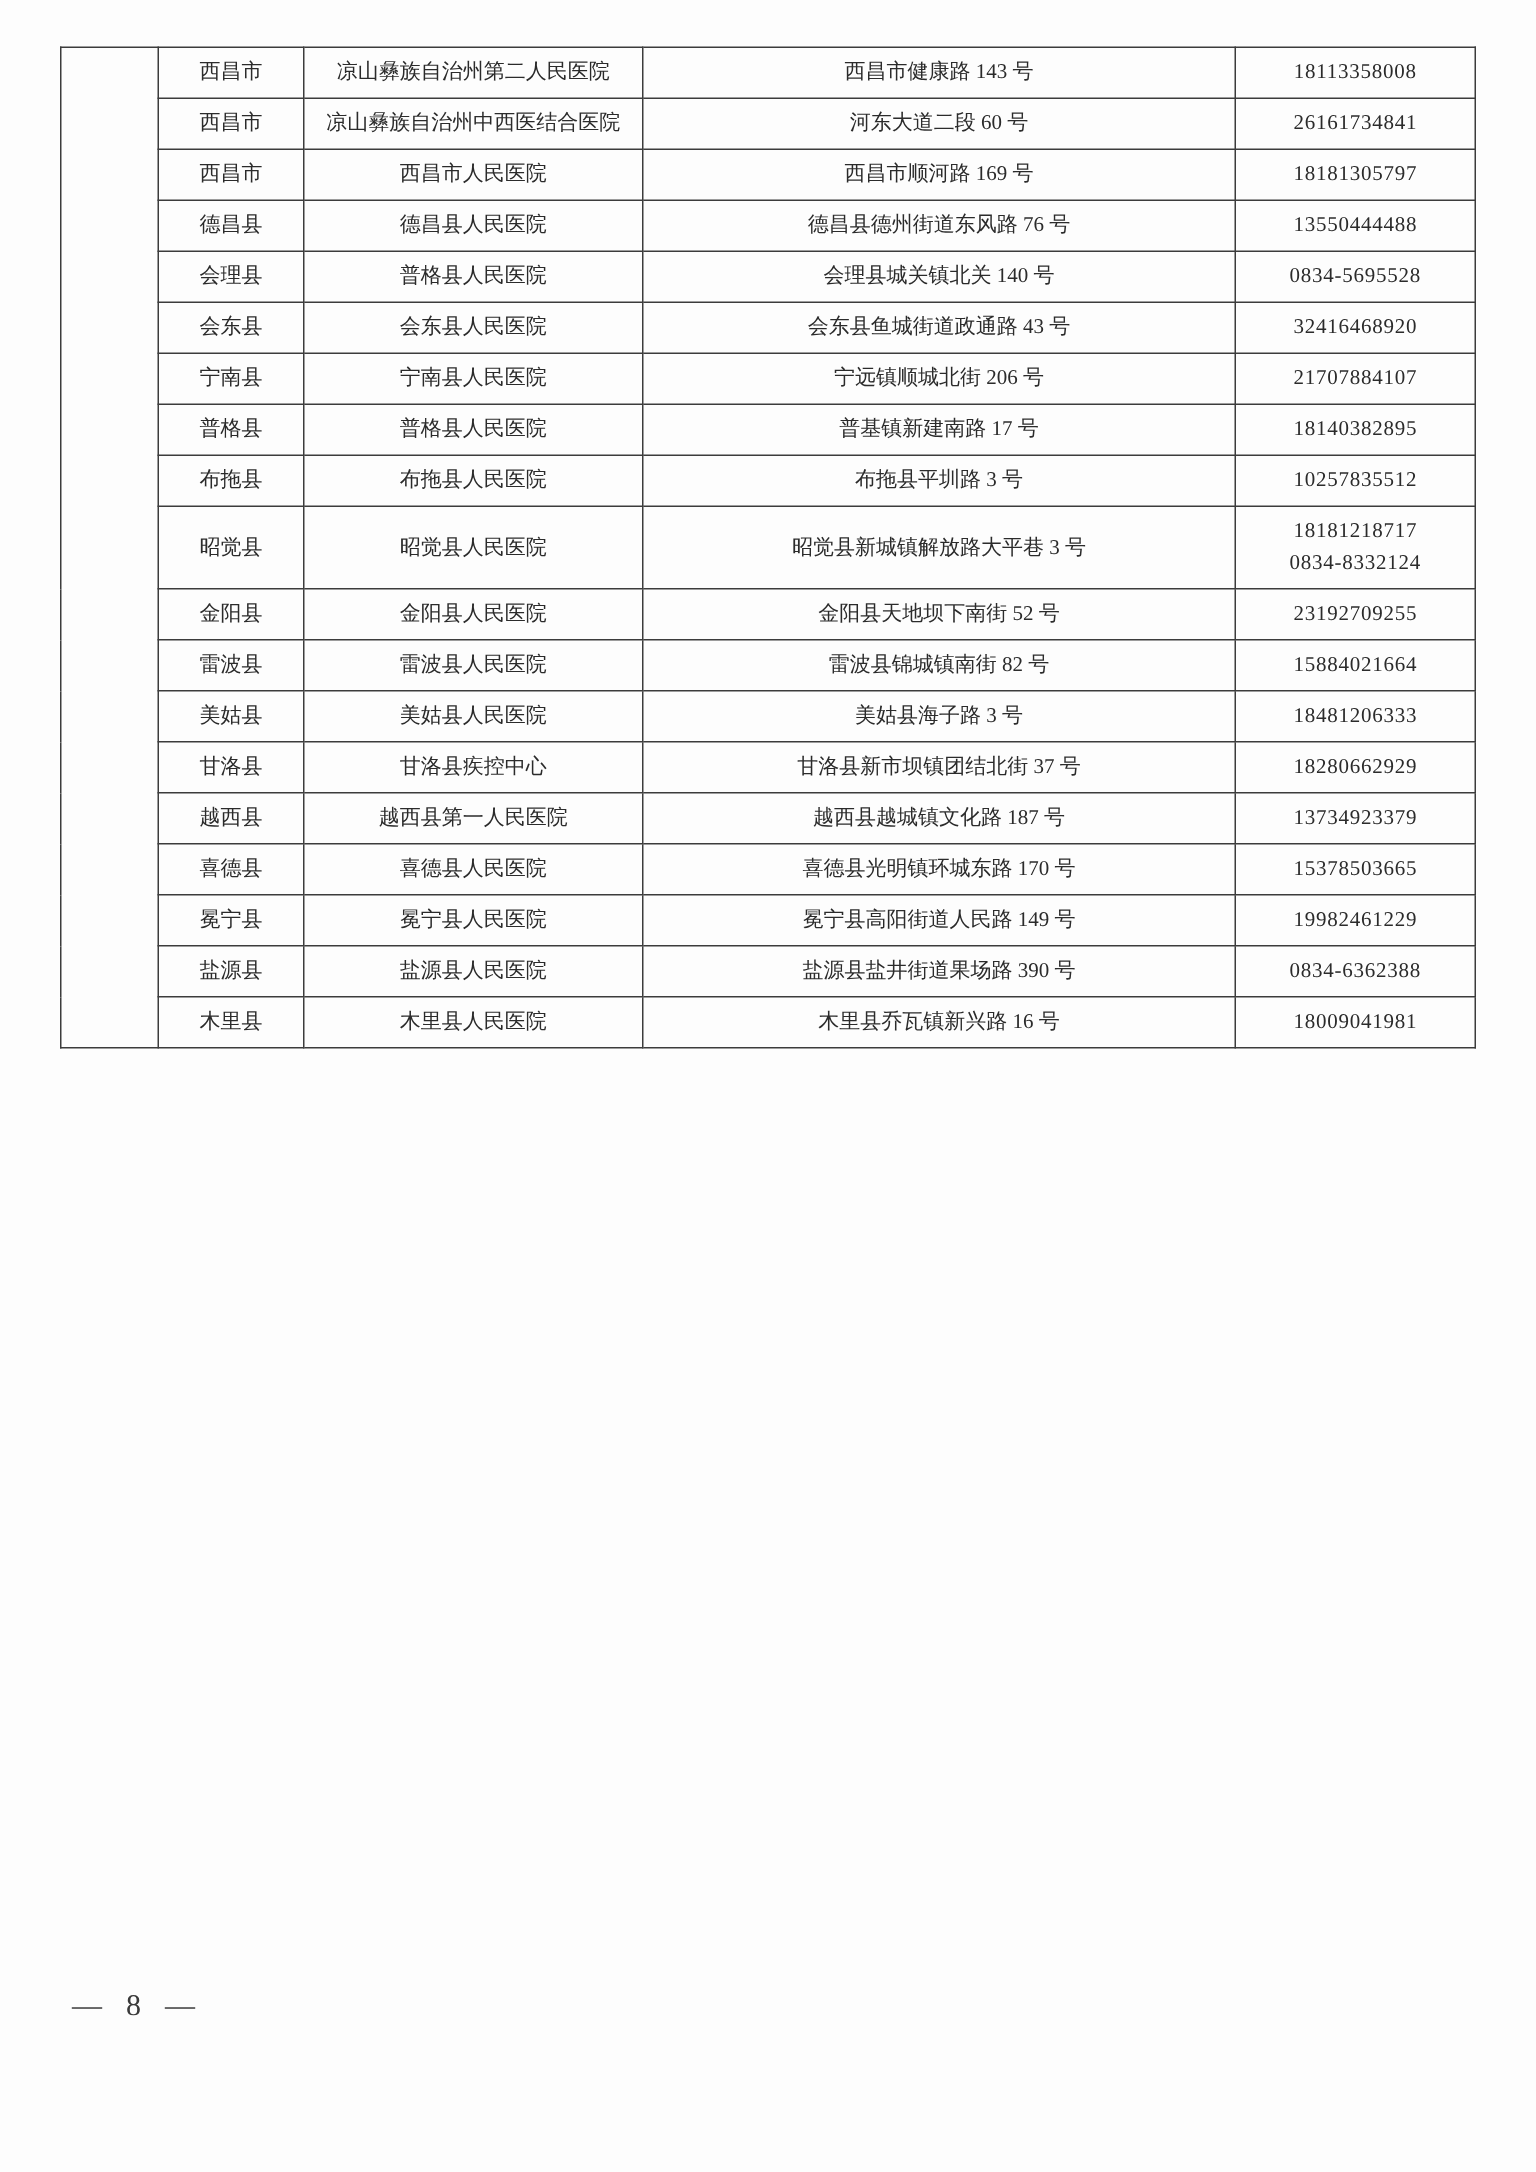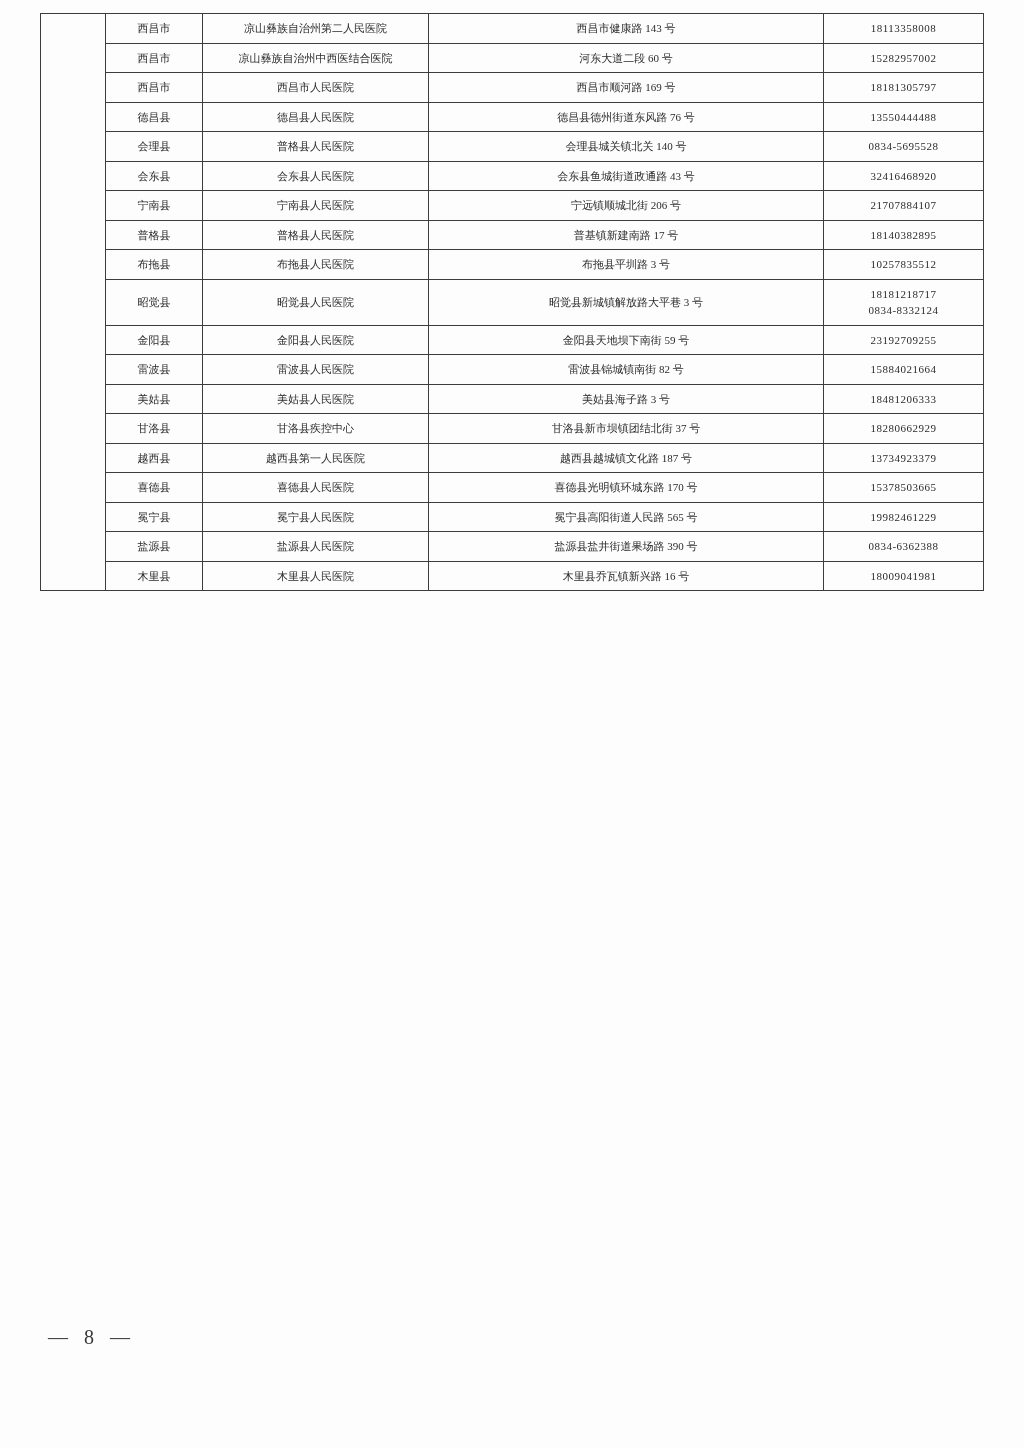--- a/index.html
+++ b/index.html
@@ -10,25 +10,25 @@
     color: #2b2b2b;
   }
   .page {
     position: relative;
     width: 1024px; height: 1448px;
     background: #fdfdfd;
     overflow: hidden;
   }
   table.hospital-table {
     position: absolute;
-    left: 40px; top: 13px;
+    left: 40px; top: 31px;
     width: 943px;
     border-collapse: collapse;
     table-layout: fixed;
-    font-size: 11px;
+    font-size: 14px;
     line-height: 1.5;
   }
   table.hospital-table td {
     border: 1px solid #3c3c3c;
     text-align: center;
     vertical-align: middle;
     padding: 6px 4px;
     word-break: break-all;
   }
   td.col-empty   { background: #fdfdfd; }
@@ -60,21 +60,21 @@
           <td rowspan="19" class="col-empty"></td>
           <td class="col-county">西昌市</td>
           <td class="col-hospital">凉山彝族自治州第二人民医院</td>
           <td class="col-address">西昌市健康路 143 号</td>
           <td class="col-phone">18113358008</td>
         </tr>
         <tr>
           <td class="col-county">西昌市</td>
           <td class="col-hospital">凉山彝族自治州中西医结合医院</td>
           <td class="col-address">河东大道二段 60 号</td>
-          <td class="col-phone">15282957002</td>
+          <td class="col-phone">26161734841</td>
         </tr>
         <tr>
           <td class="col-county">西昌市</td>
           <td class="col-hospital">西昌市人民医院</td>
           <td class="col-address">西昌市顺河路 169 号</td>
           <td class="col-phone">18181305797</td>
         </tr>
         <tr>
           <td class="col-county">德昌县</td>
           <td class="col-hospital">德昌县人民医院</td>
@@ -114,21 +114,21 @@
         <tr>
           <td class="col-county">昭觉县</td>
           <td class="col-hospital">昭觉县人民医院</td>
           <td class="col-address">昭觉县新城镇解放路大平巷 3 号</td>
           <td class="col-phone">18181218717
 0834-8332124</td>
         </tr>
         <tr>
           <td class="col-county">金阳县</td>
           <td class="col-hospital">金阳县人民医院</td>
-          <td class="col-address">金阳县天地坝下南街 59 号</td>
+          <td class="col-address">金阳县天地坝下南街 52 号</td>
           <td class="col-phone">23192709255</td>
         </tr>
         <tr>
           <td class="col-county">雷波县</td>
           <td class="col-hospital">雷波县人民医院</td>
           <td class="col-address">雷波县锦城镇南街 82 号</td>
           <td class="col-phone">15884021664</td>
         </tr>
         <tr>
           <td class="col-county">美姑县</td>
@@ -150,21 +150,21 @@
         </tr>
         <tr>
           <td class="col-county">喜德县</td>
           <td class="col-hospital">喜德县人民医院</td>
           <td class="col-address">喜德县光明镇环城东路 170 号</td>
           <td class="col-phone">15378503665</td>
         </tr>
         <tr>
           <td class="col-county">冕宁县</td>
           <td class="col-hospital">冕宁县人民医院</td>
-          <td class="col-address">冕宁县高阳街道人民路 565 号</td>
+          <td class="col-address">冕宁县高阳街道人民路 149 号</td>
           <td class="col-phone">19982461229</td>
         </tr>
         <tr>
           <td class="col-county">盐源县</td>
           <td class="col-hospital">盐源县人民医院</td>
           <td class="col-address">盐源县盐井街道果场路 390 号</td>
           <td class="col-phone">0834-6362388</td>
         </tr>
         <tr>
           <td class="col-county">木里县</td>

